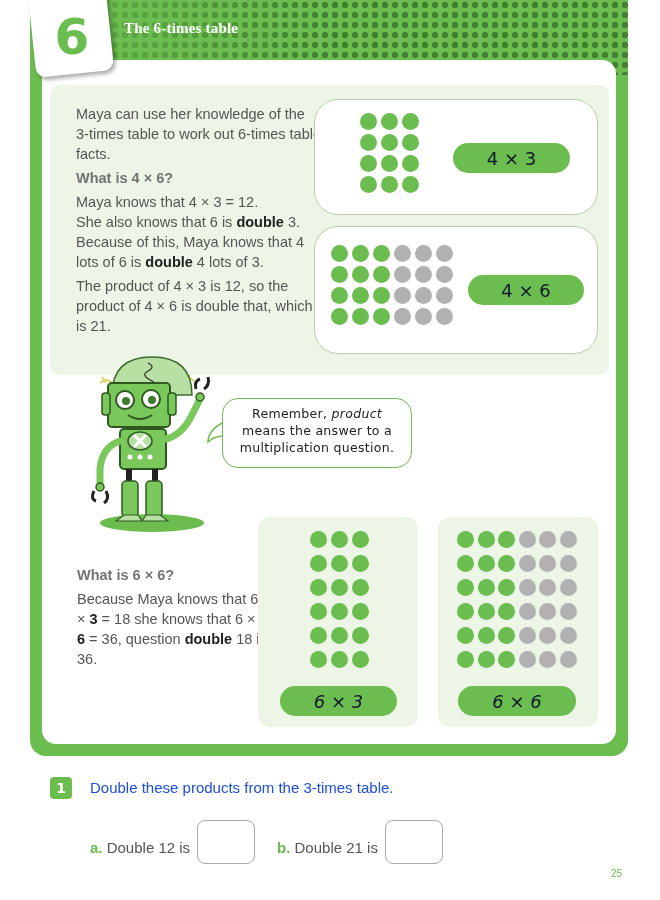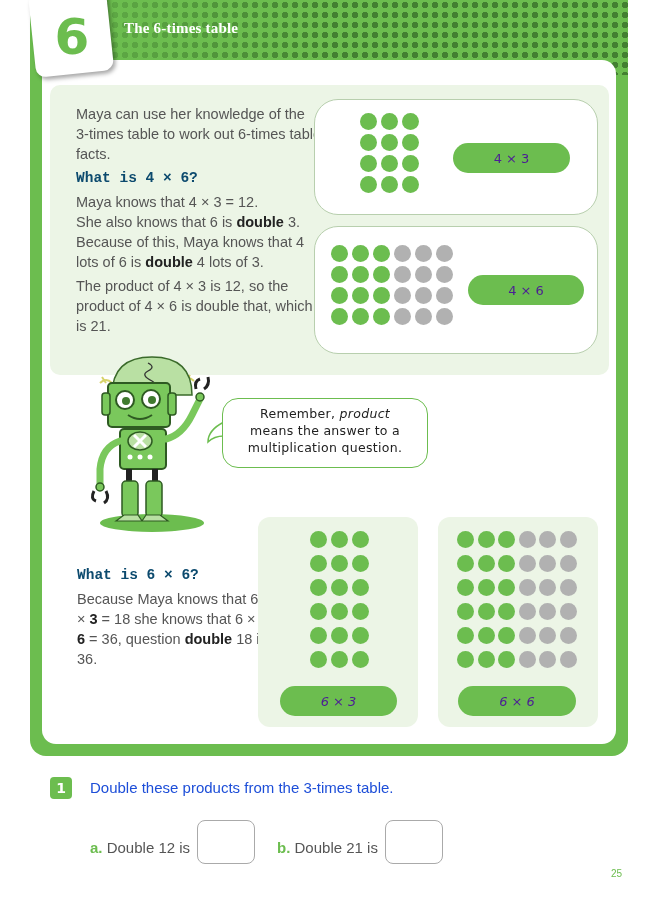--- a/index.html
+++ b/index.html
@@ -38,39 +38,39 @@
     background: #fff; border-radius: 14px;
   }
 
   
   .info-box {
     position: absolute; left: 50px; top: 85px; width: 559px; height: 290px;
     background: #ecf5e6; border-radius: 10px;
   }
   .text-block { position: absolute; font-family: "Liberation Sans", sans-serif; color: #555; font-size: 14.5px; line-height: 20px; margin-left: 16px; }
   .text-block p { margin-bottom: 4px; }
-  .text-block .q { font-weight: bold; color: #0c4a6e; margin: 2px 0 4px; font-family: Liberation Mono, monospace; }
+  .text-block .q { font-weight: bold; color: #737373; margin: 2px 0 4px; }
   .text-block b { color: #222; }
 
   .card {
     position: absolute; background: #fff; border: 1px solid #b8cfae; border-radius: 24px;
   }
   .dots { position: absolute; display: grid; gap: 4px; }
   .dot { width: 17px; height: 17px; border-radius: 50%; background: #6cbd4f; }
   .dot.grey { background: #b1b1b1; }
   .pill {
-    position: absolute; background: #6cbd4f; border-radius: 16px; color: #4c1d95;
-    font-family: "DejaVu Sans", sans-serif; font-size: 13px; display: flex; align-items: center; justify-content: center;
+    position: absolute; background: #6cbd4f; border-radius: 16px; color: #0f172a;
+    font-family: "DejaVu Sans", sans-serif; font-size: 18px; display: flex; align-items: center; justify-content: center;
   }
 
   
   .robot { position: absolute; left: 82px; top: 355px; width: 140px; height: 180px; }
 
   .bubble {
-    position: absolute; left: 222px; top: 398px; width: 206px; height: 70px;
+    position: absolute; left: 222px; top: 398px; width: 190px; height: 70px;
     border: 1.5px solid #6cbd4f; border-radius: 16px; background: #fff;
     font-family: "DejaVu Sans", sans-serif; font-size: 12.5px; color: #222;
     text-align: center; line-height: 17px; padding-top: 6px; letter-spacing: 0.3px;
   }
   .bubble-tail {
     position: absolute; left: 207px; top: 420px; width: 18px; height: 26px;
   }
 
   .small-box { position: absolute; background: #ecf5e6; border-radius: 12px; }
 

